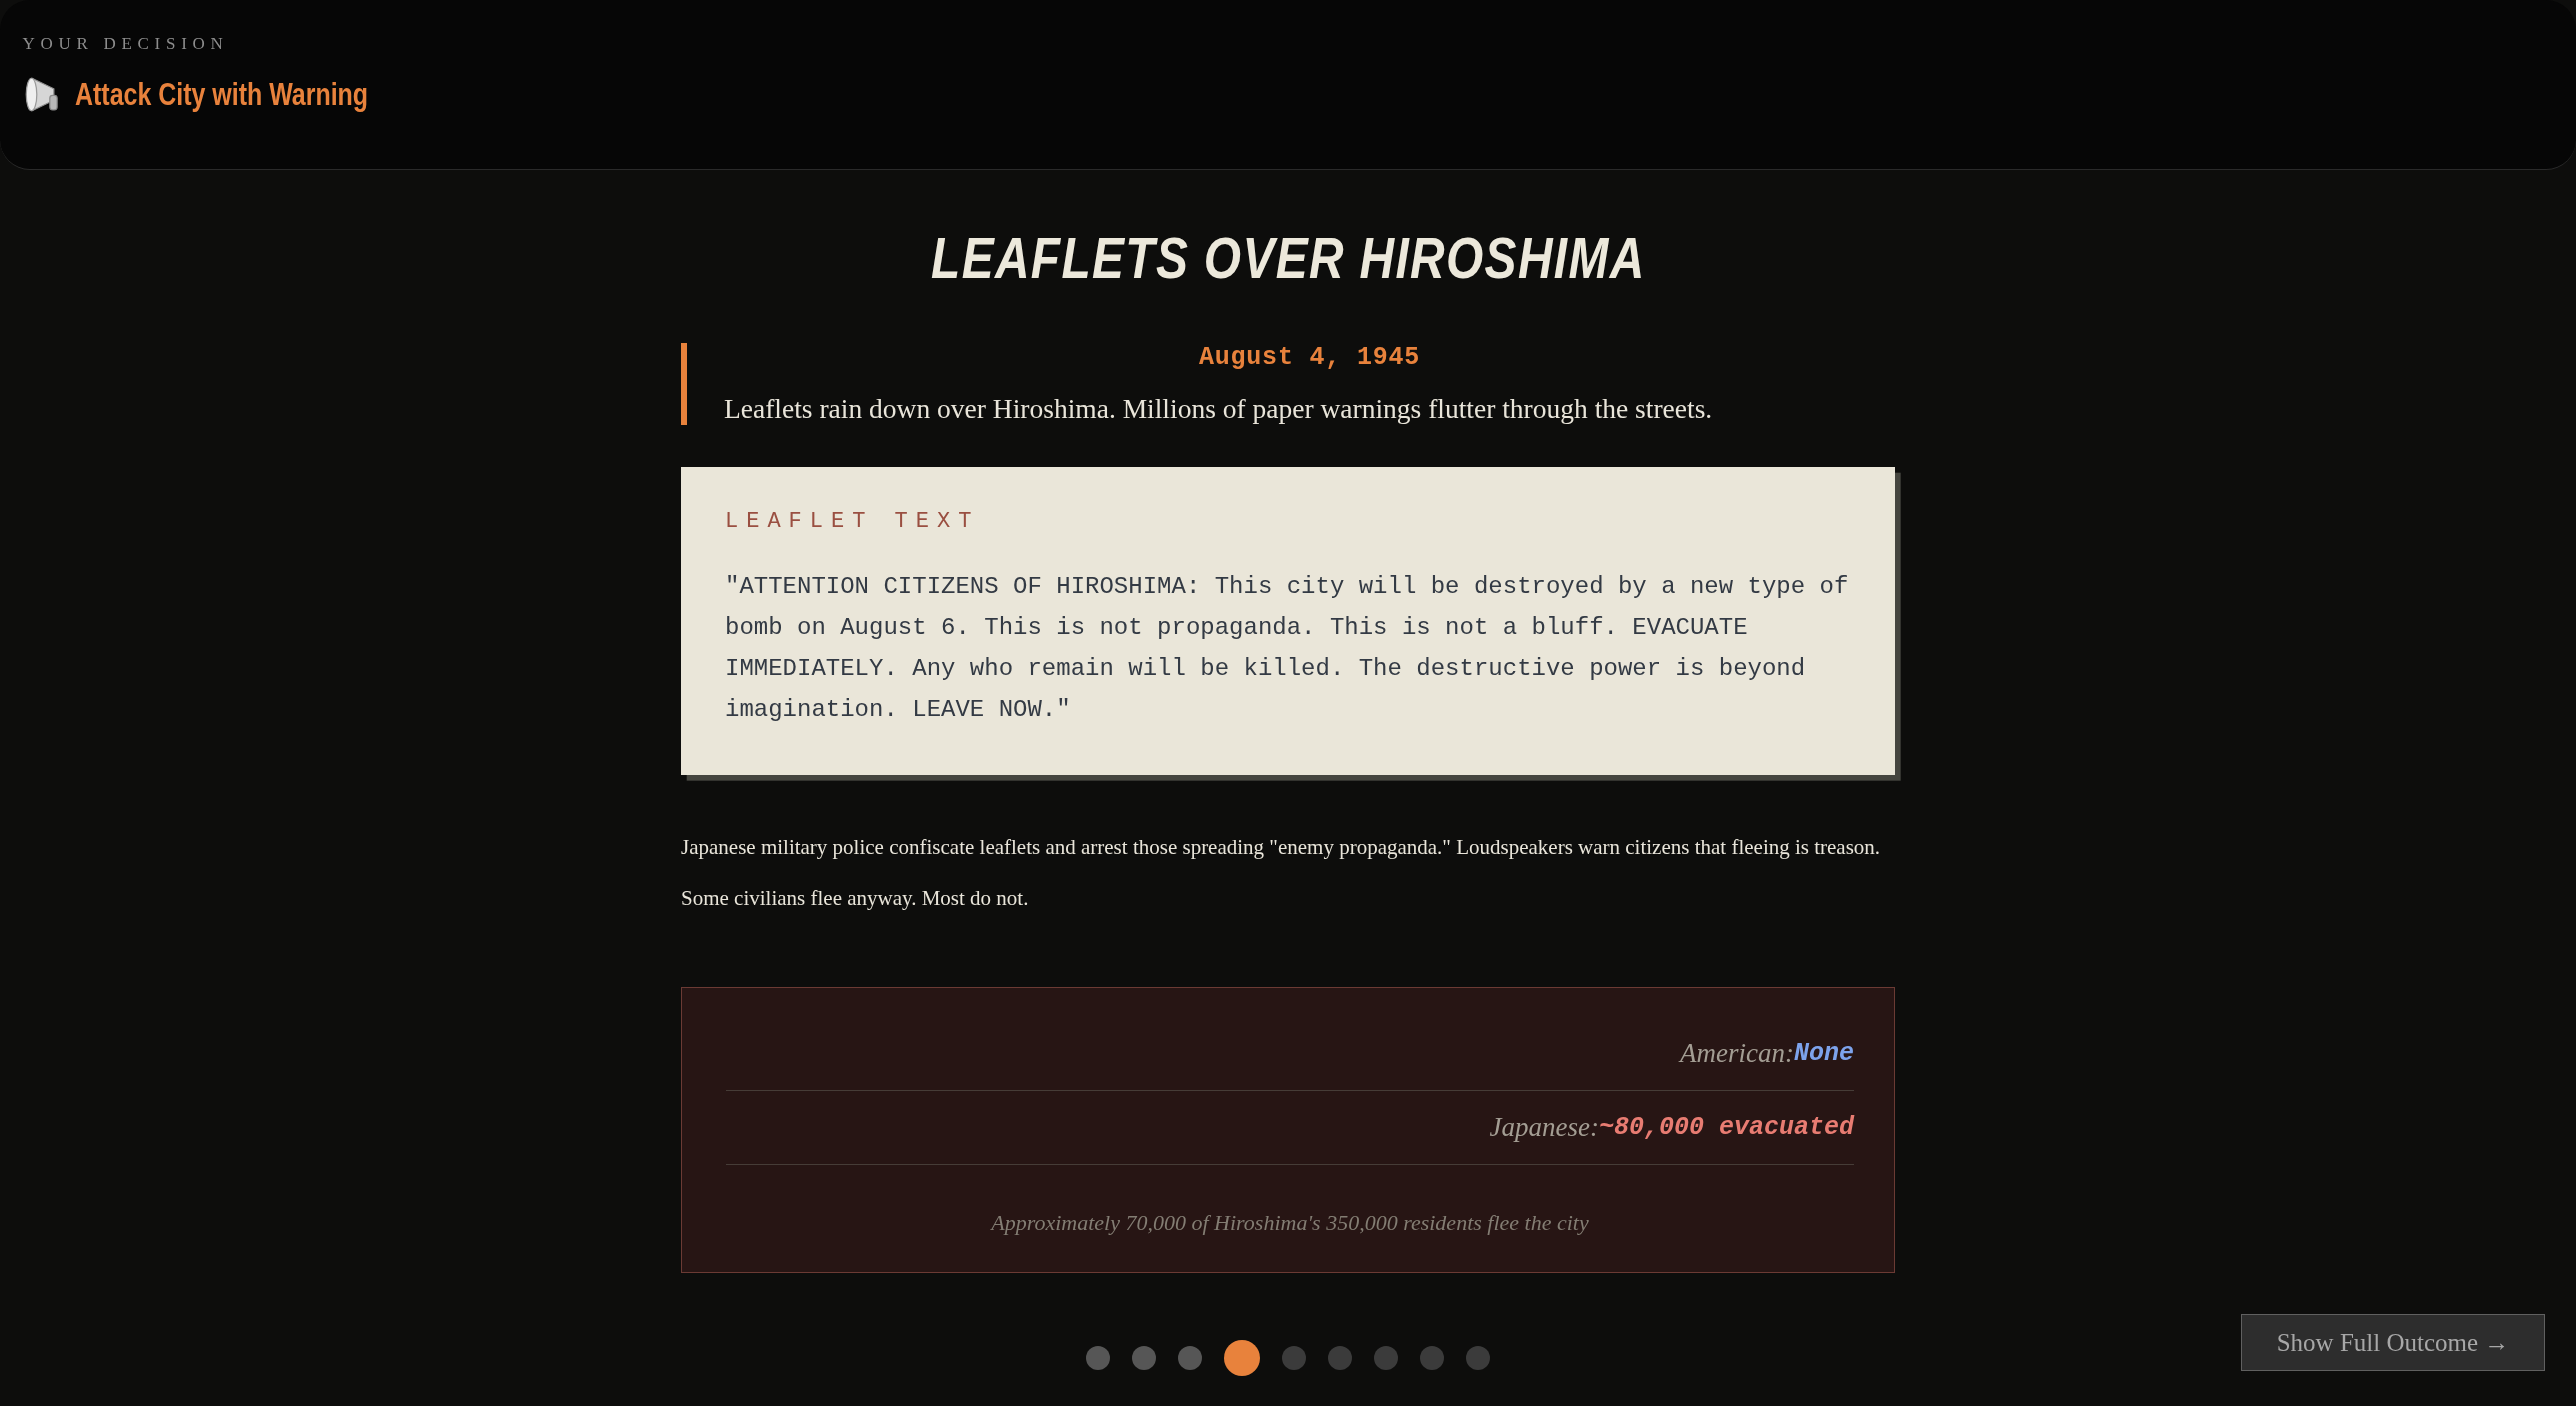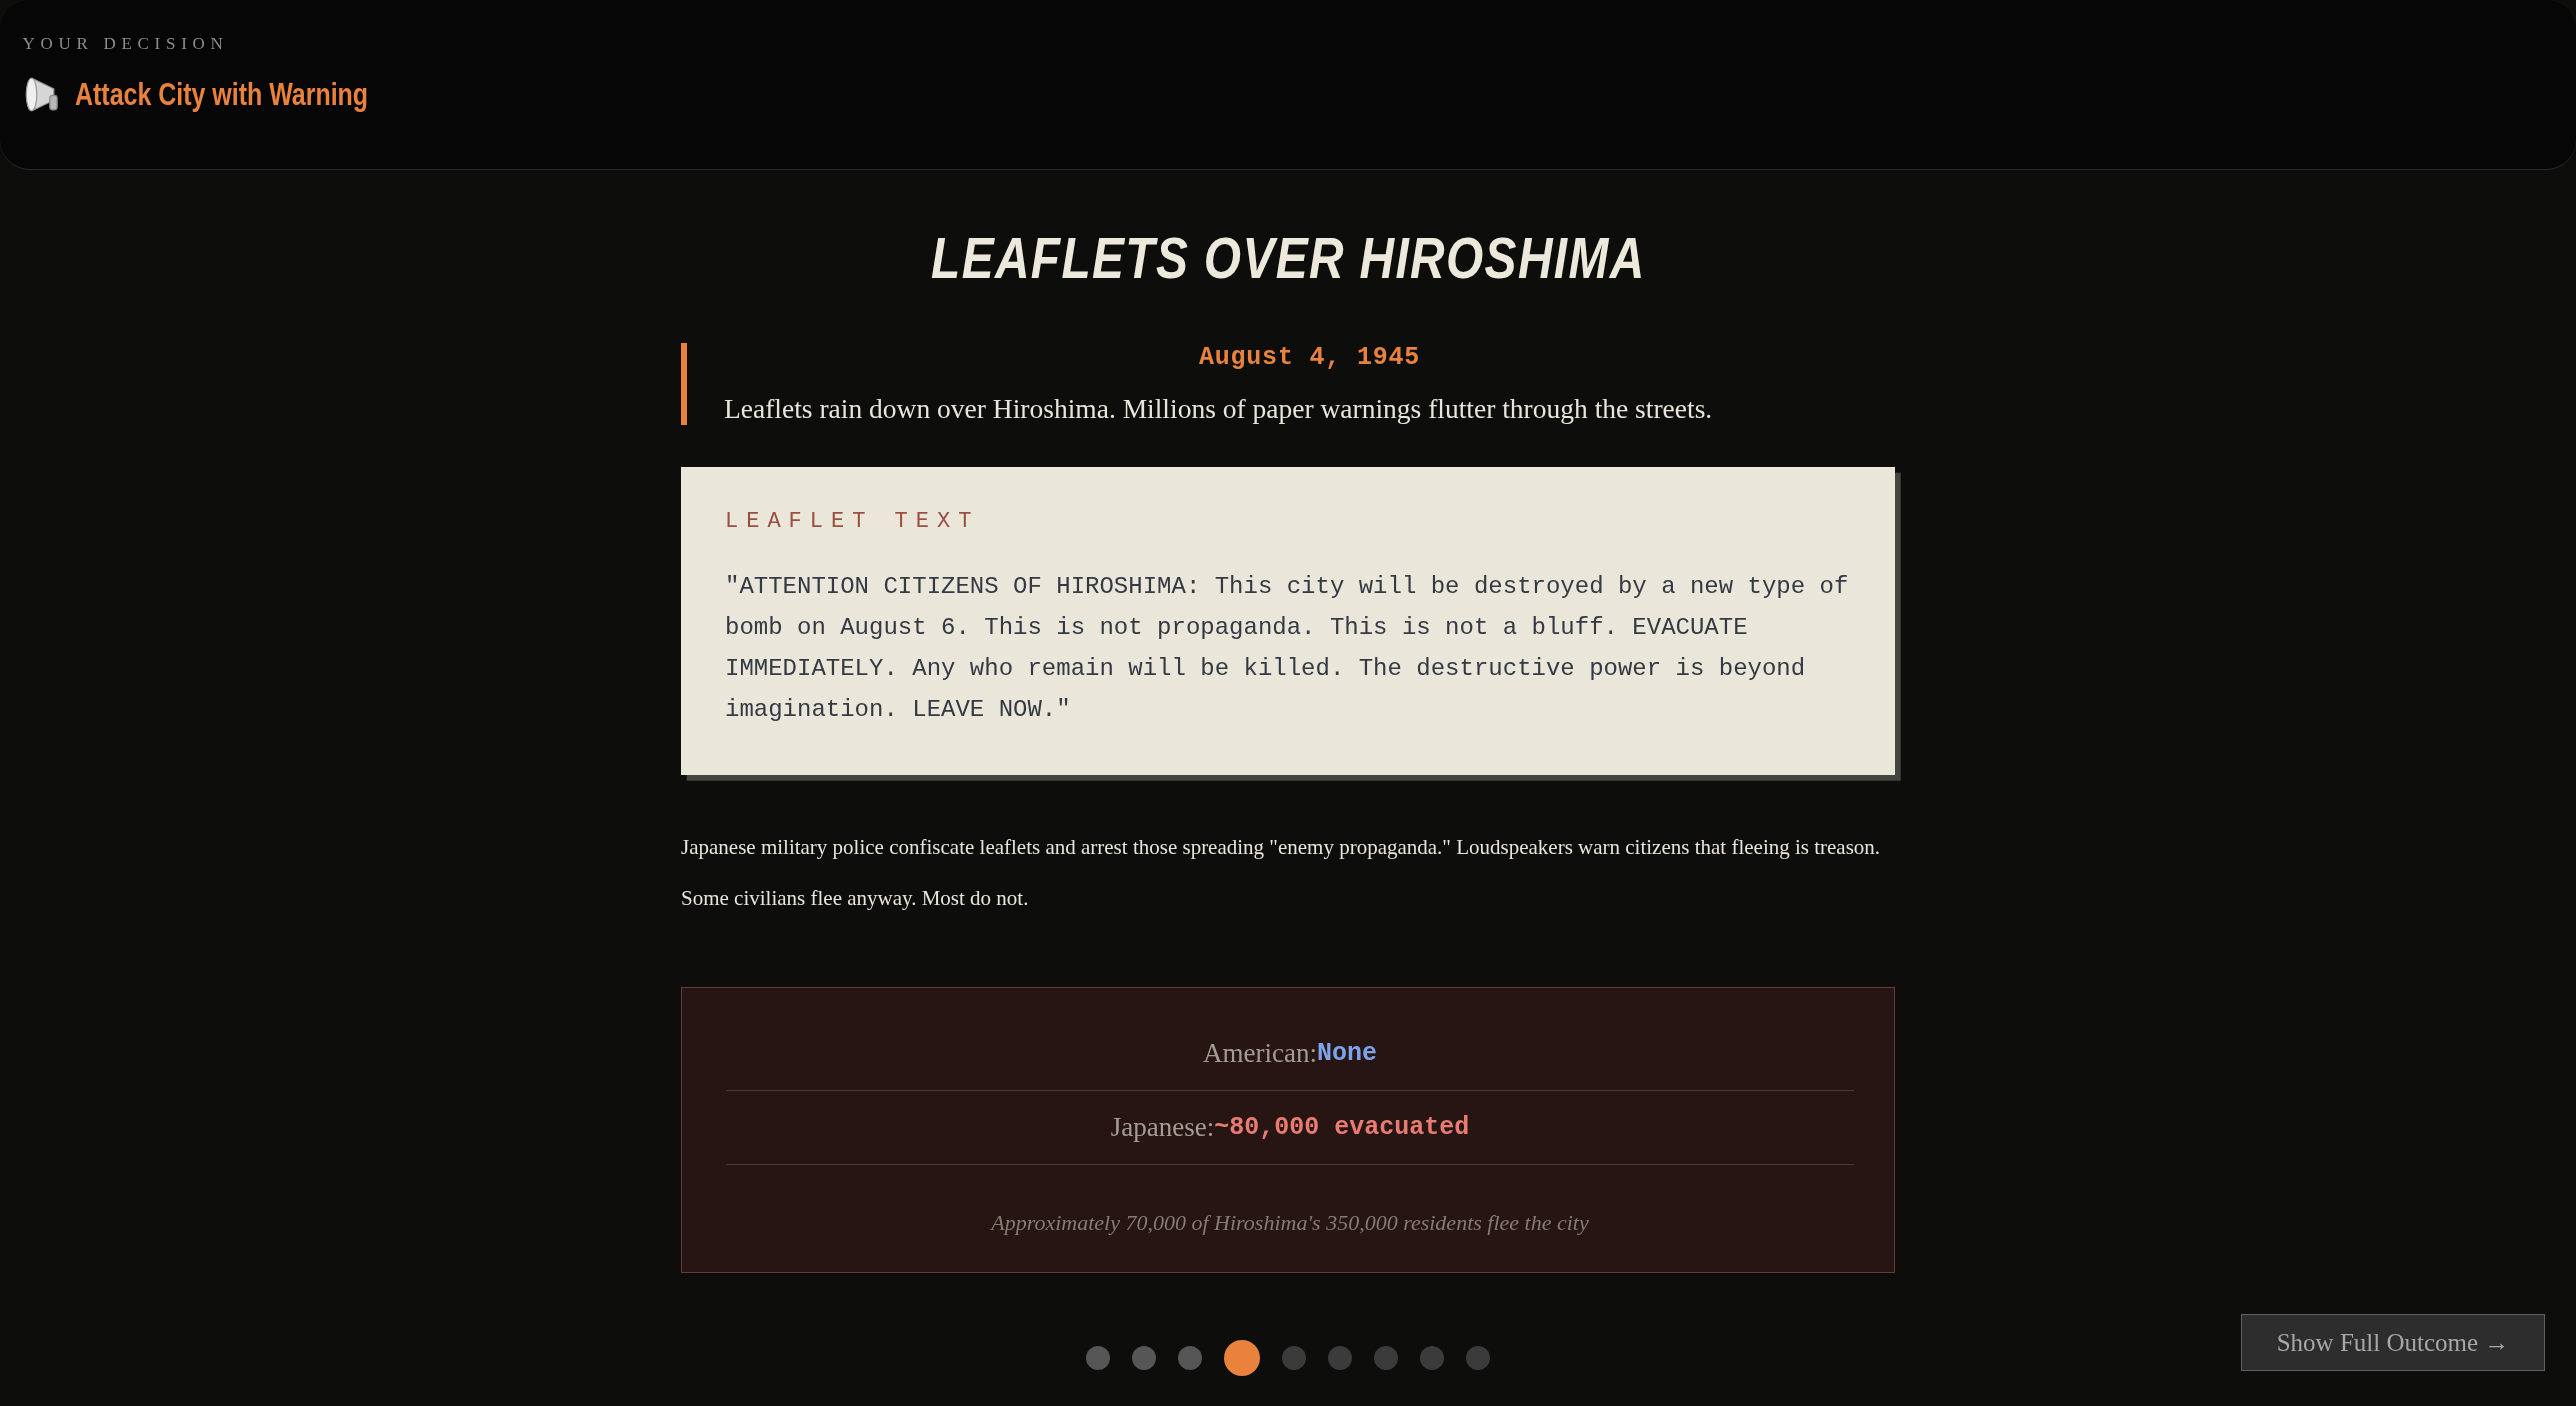--- a/index.html
+++ b/index.html
@@ -105,24 +105,25 @@
   }
 
   .stats-box {
     margin-top:63px;
     background:#271514;
     border:1.6px solid #6b3a34;
     padding:29px 40px 36px 44px;
   }
   .stat-row {
     display:flex;
-    justify-content:center;
+    justify-content:flex-end;
     align-items:center;
     padding:21px 0;
     border-bottom:0.8px solid #463c37;
+    font-style:italic;
   }
   .stat-label { font-size:27px; color:#a39d93; }
   .stat-value {
     font-family:"Liberation Mono", monospace;
     font-weight:700;
     font-size:25px;
   }
   .stats-note {
     text-align:center;
     margin-top:45px;

